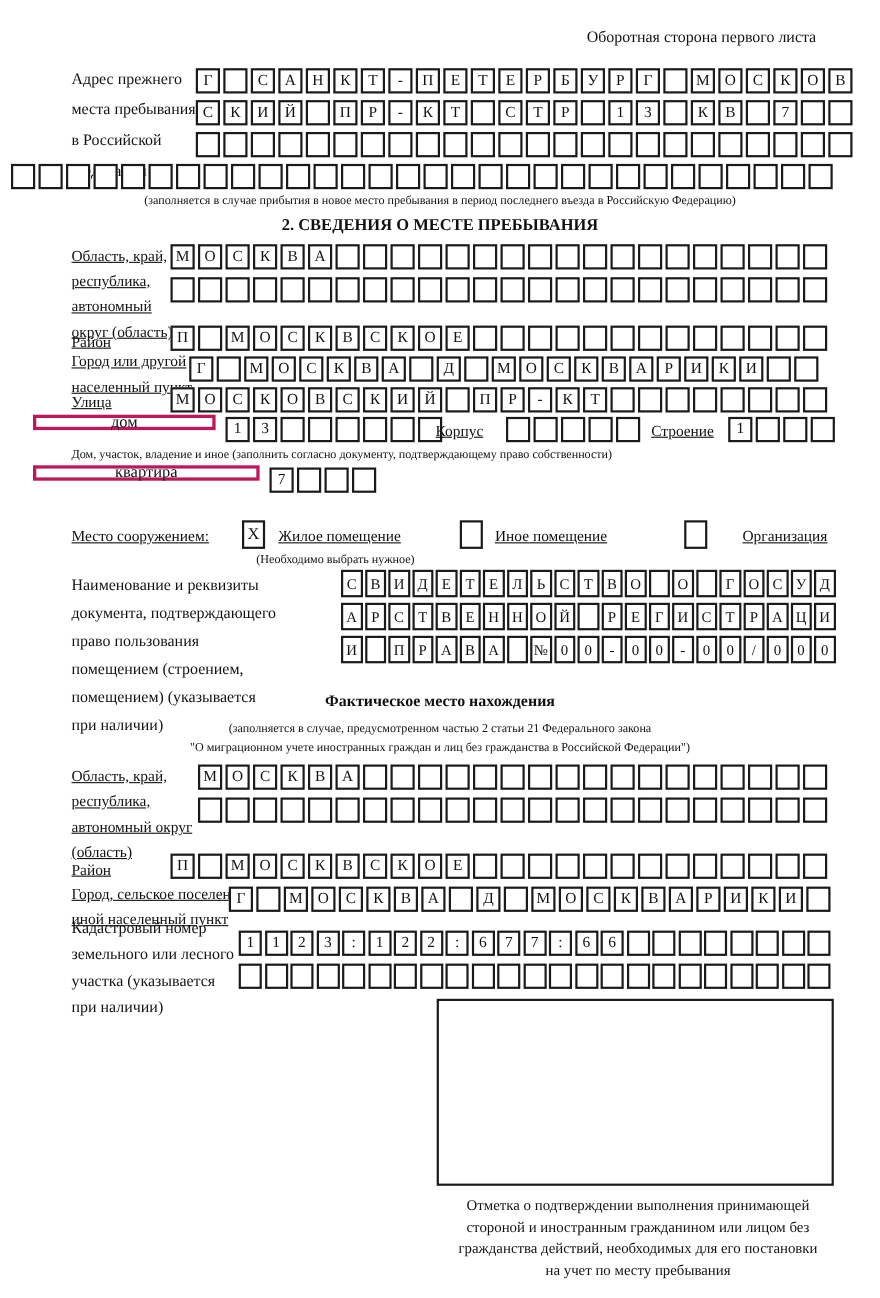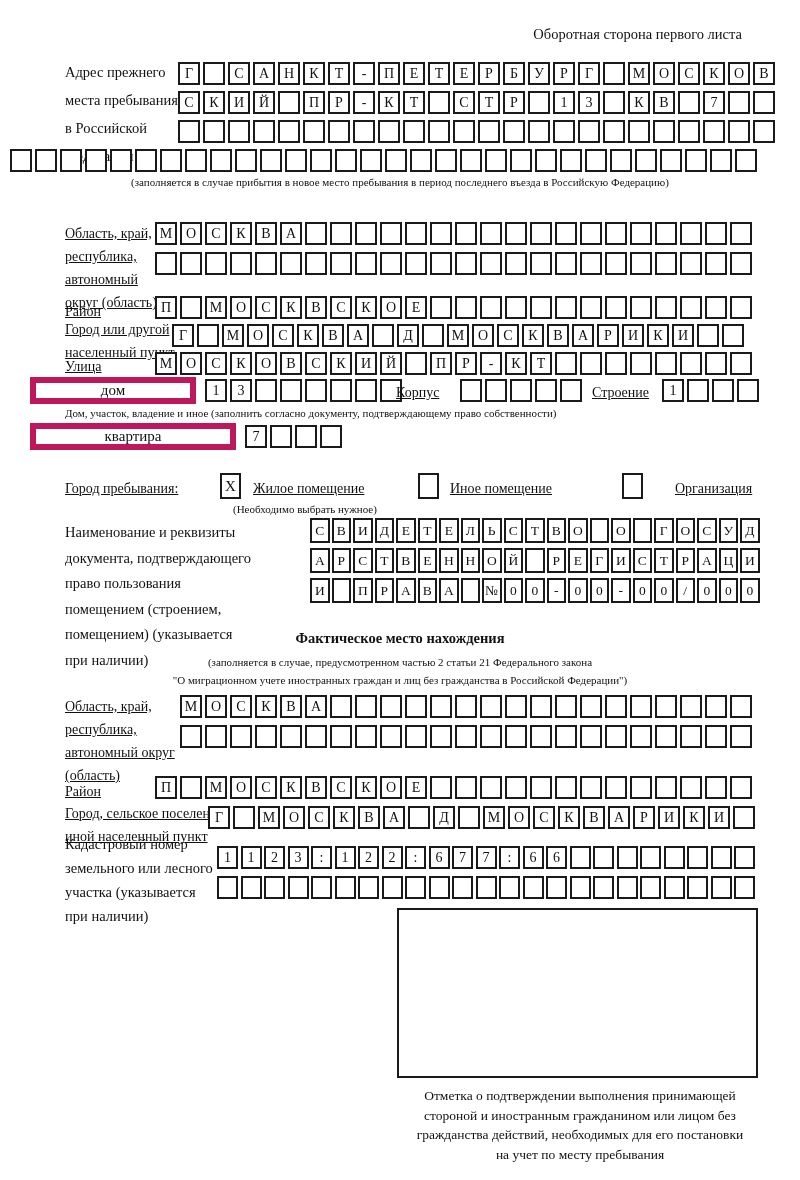--- a/index.html
+++ b/index.html
@@ -18,21 +18,21 @@
   .cell{
     width:22px;height:23px;border:2px solid #1a1a1a;box-sizing:border-box;
     display:flex;align-items:center;justify-content:center;
     font-size:14px;flex:none;background:#fff;
   }
   .doc-row{gap:2px;}
   .doc-row .cell{width:19.5px;height:25px;font-size:13.5px;}
   .cad-row{gap:2.5px;}
   .cad-row .cell{width:21px;height:23px;}
   .longbox{
-    border:6px solid #be185d;box-sizing:border-box;height:27px;
+    border:3px solid #be185d;box-sizing:border-box;height:14px;
     display:flex;align-items:center;justify-content:center;font-size:15px;background:#fff;
   }
   .checkbox{
     width:21px;height:26px;border:2px solid #1a1a1a;box-sizing:border-box;
     display:flex;align-items:center;justify-content:center;font-size:15px;background:#fff;
   }
   .stamp{
     border:2px solid #1a1a1a;box-sizing:border-box;background:#fff;
   }
   .caption{font-size:13.5px;line-height:19.5px;text-align:center;}
@@ -155,20 +155,21 @@
       <span class="cell">&nbsp;</span>
       <span class="cell">&nbsp;</span>
       <span class="cell">&nbsp;</span>
       <span class="cell">&nbsp;</span>
       <span class="cell">&nbsp;</span>
       <span class="cell">&nbsp;</span>
       <span class="cell">&nbsp;</span>
     </div>
   <div class="abs note center" style="top:176px;">(заполняется в случае прибытия в новое место пребывания в период последнего въезда в Российскую Федерацию)</div>
 
+  <div class="abs center bold" style="top:197px;font-size:15px;">2. СВЕДЕНИЯ О МЕСТЕ ПРЕБЫВАНИЯ</div>
 
   <div class="abs" style="left:65px;top:222px;">
     <div class="lbl23">Область, край,</div>
     <div class="lbl23">республика,</div>
     <div class="lbl23">автономный</div>
     <div class="lbl23">округ (область)</div>
   </div>
   <div class="abs cells" style="left:155px;top:222px;">
       <span class="cell">М</span>
       <span class="cell">О</span>
@@ -337,21 +338,21 @@
   <div class="abs note" style="left:65px;top:407px;">Дом, участок, владение и иное (заполнить согласно документу, подтверждающему право собственности)</div>
 
   <div class="abs longbox" style="left:30px;top:423px;width:206px;">квартира</div>
   <div class="abs cells" style="left:245px;top:425px;">
       <span class="cell">7</span>
       <span class="cell">&nbsp;</span>
       <span class="cell">&nbsp;</span>
       <span class="cell">&nbsp;</span>
     </div>
 
-  <div class="abs lbl23" style="left:65px;top:477px;">Город пребывания:</div>
+  <div class="abs lbl23" style="left:65px;top:477px;">Место сооружением:</div>
   <div class="abs checkbox" style="left:220px;top:473px;">X</div>
   <div class="abs lbl23" style="left:253px;top:477px;">Жилое помещение</div>
   <div class="abs checkbox" style="left:418px;top:473px;"></div>
   <div class="abs lbl23" style="left:450px;top:477px;">Иное помещение</div>
   <div class="abs checkbox" style="left:622px;top:473px;"></div>
   <div class="abs lbl23" style="left:675px;top:477px;">Организация</div>
   <div class="abs note" style="left:233px;top:503px;">(Необходимо выбрать нужное)</div>
 
   <div class="abs" style="left:65px;top:520px;">
     <div class="lbl" style="line-height:25.5px;">Наименование и реквизиты</div>

